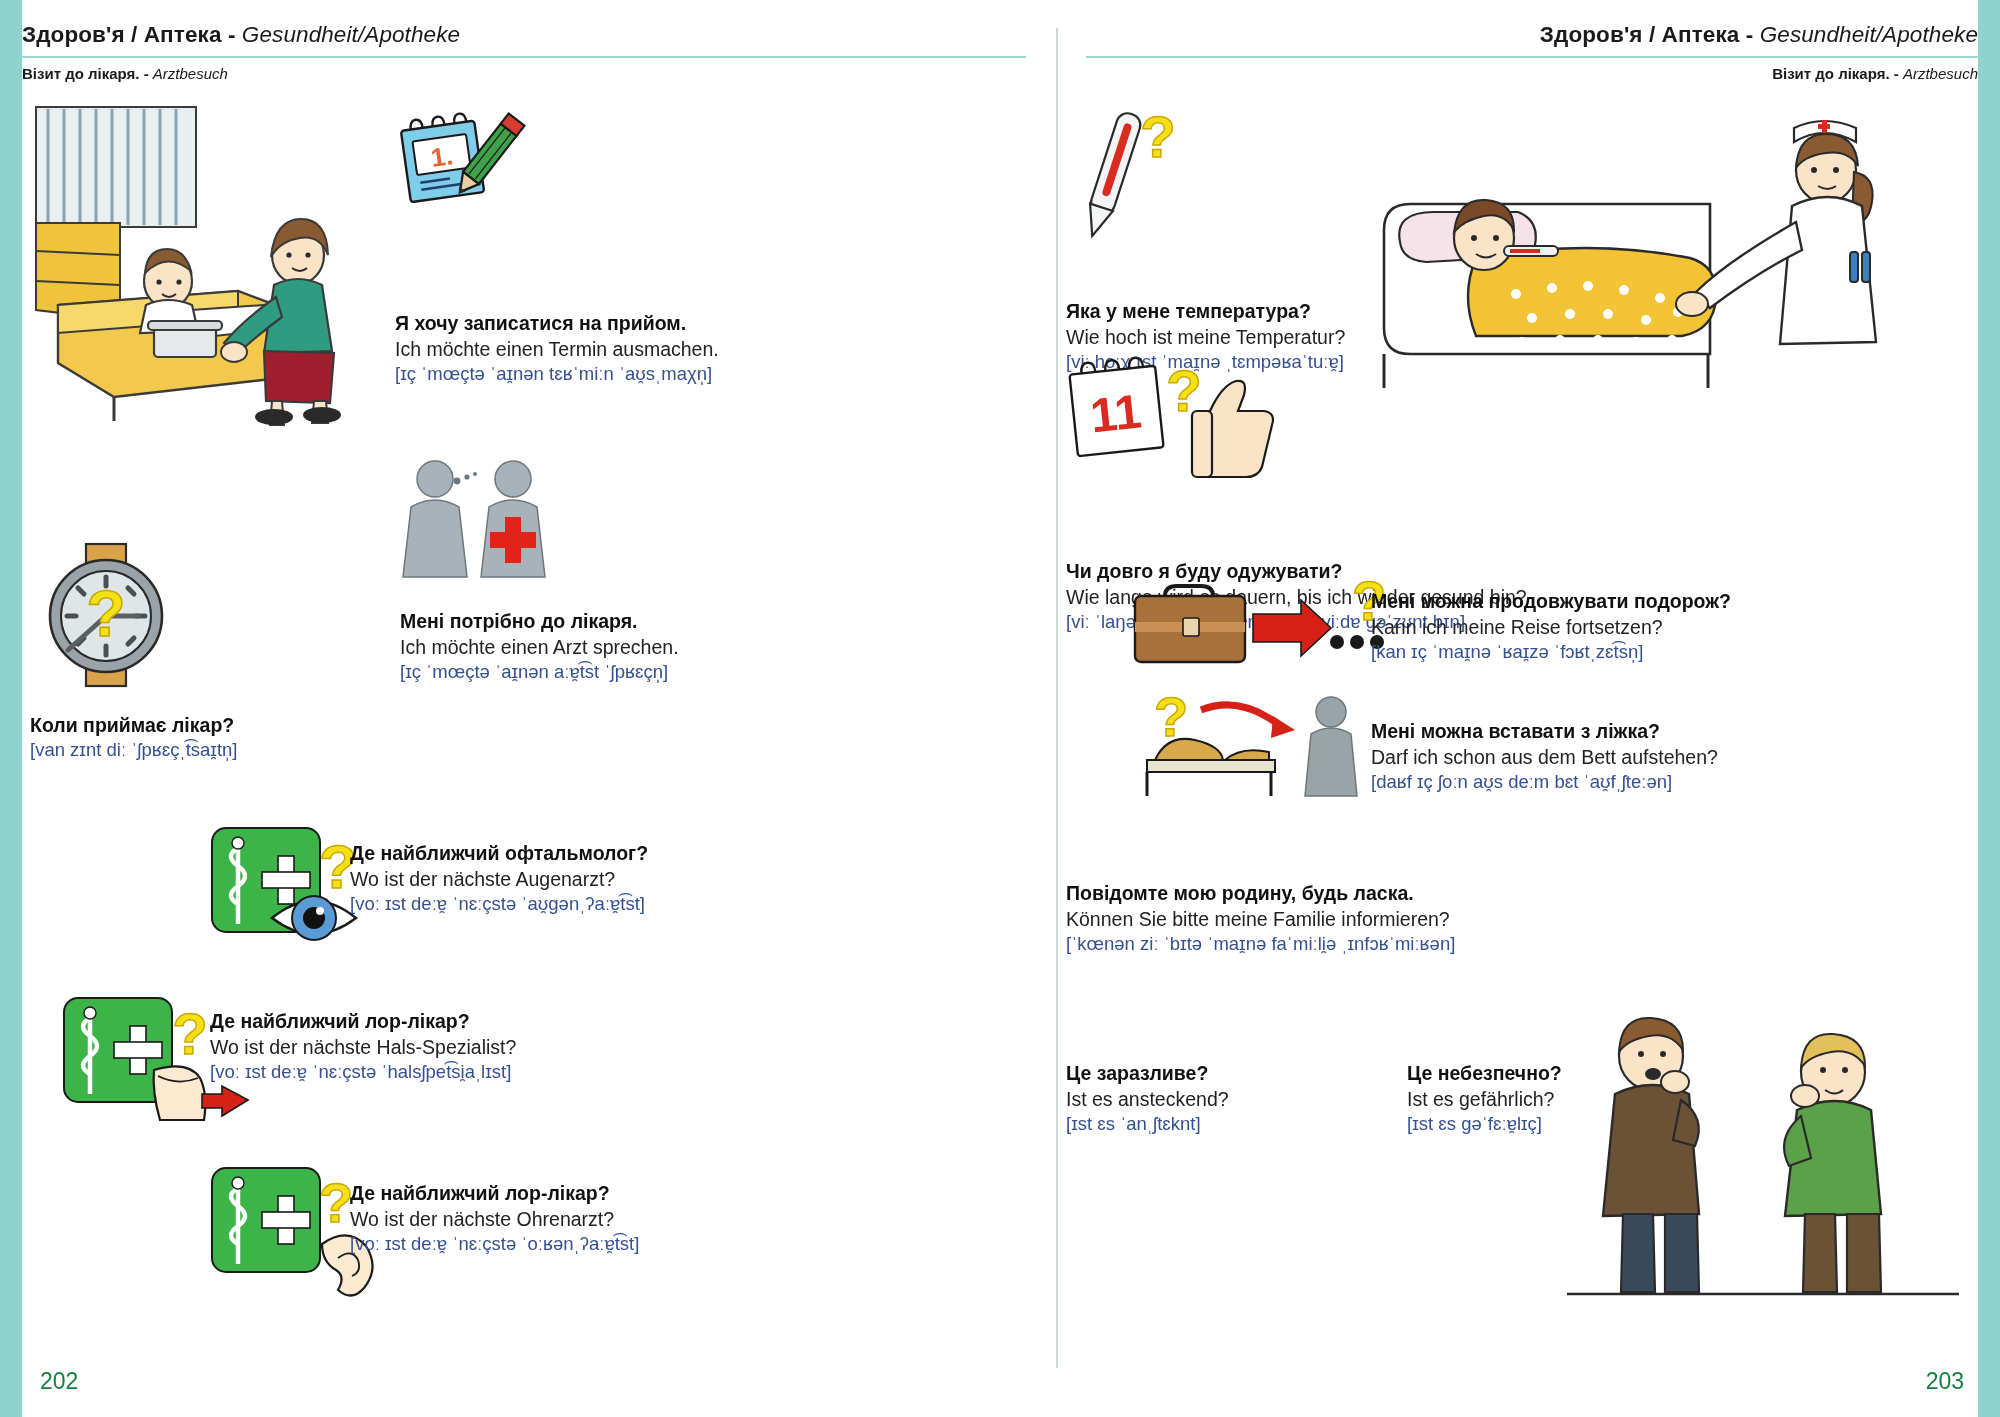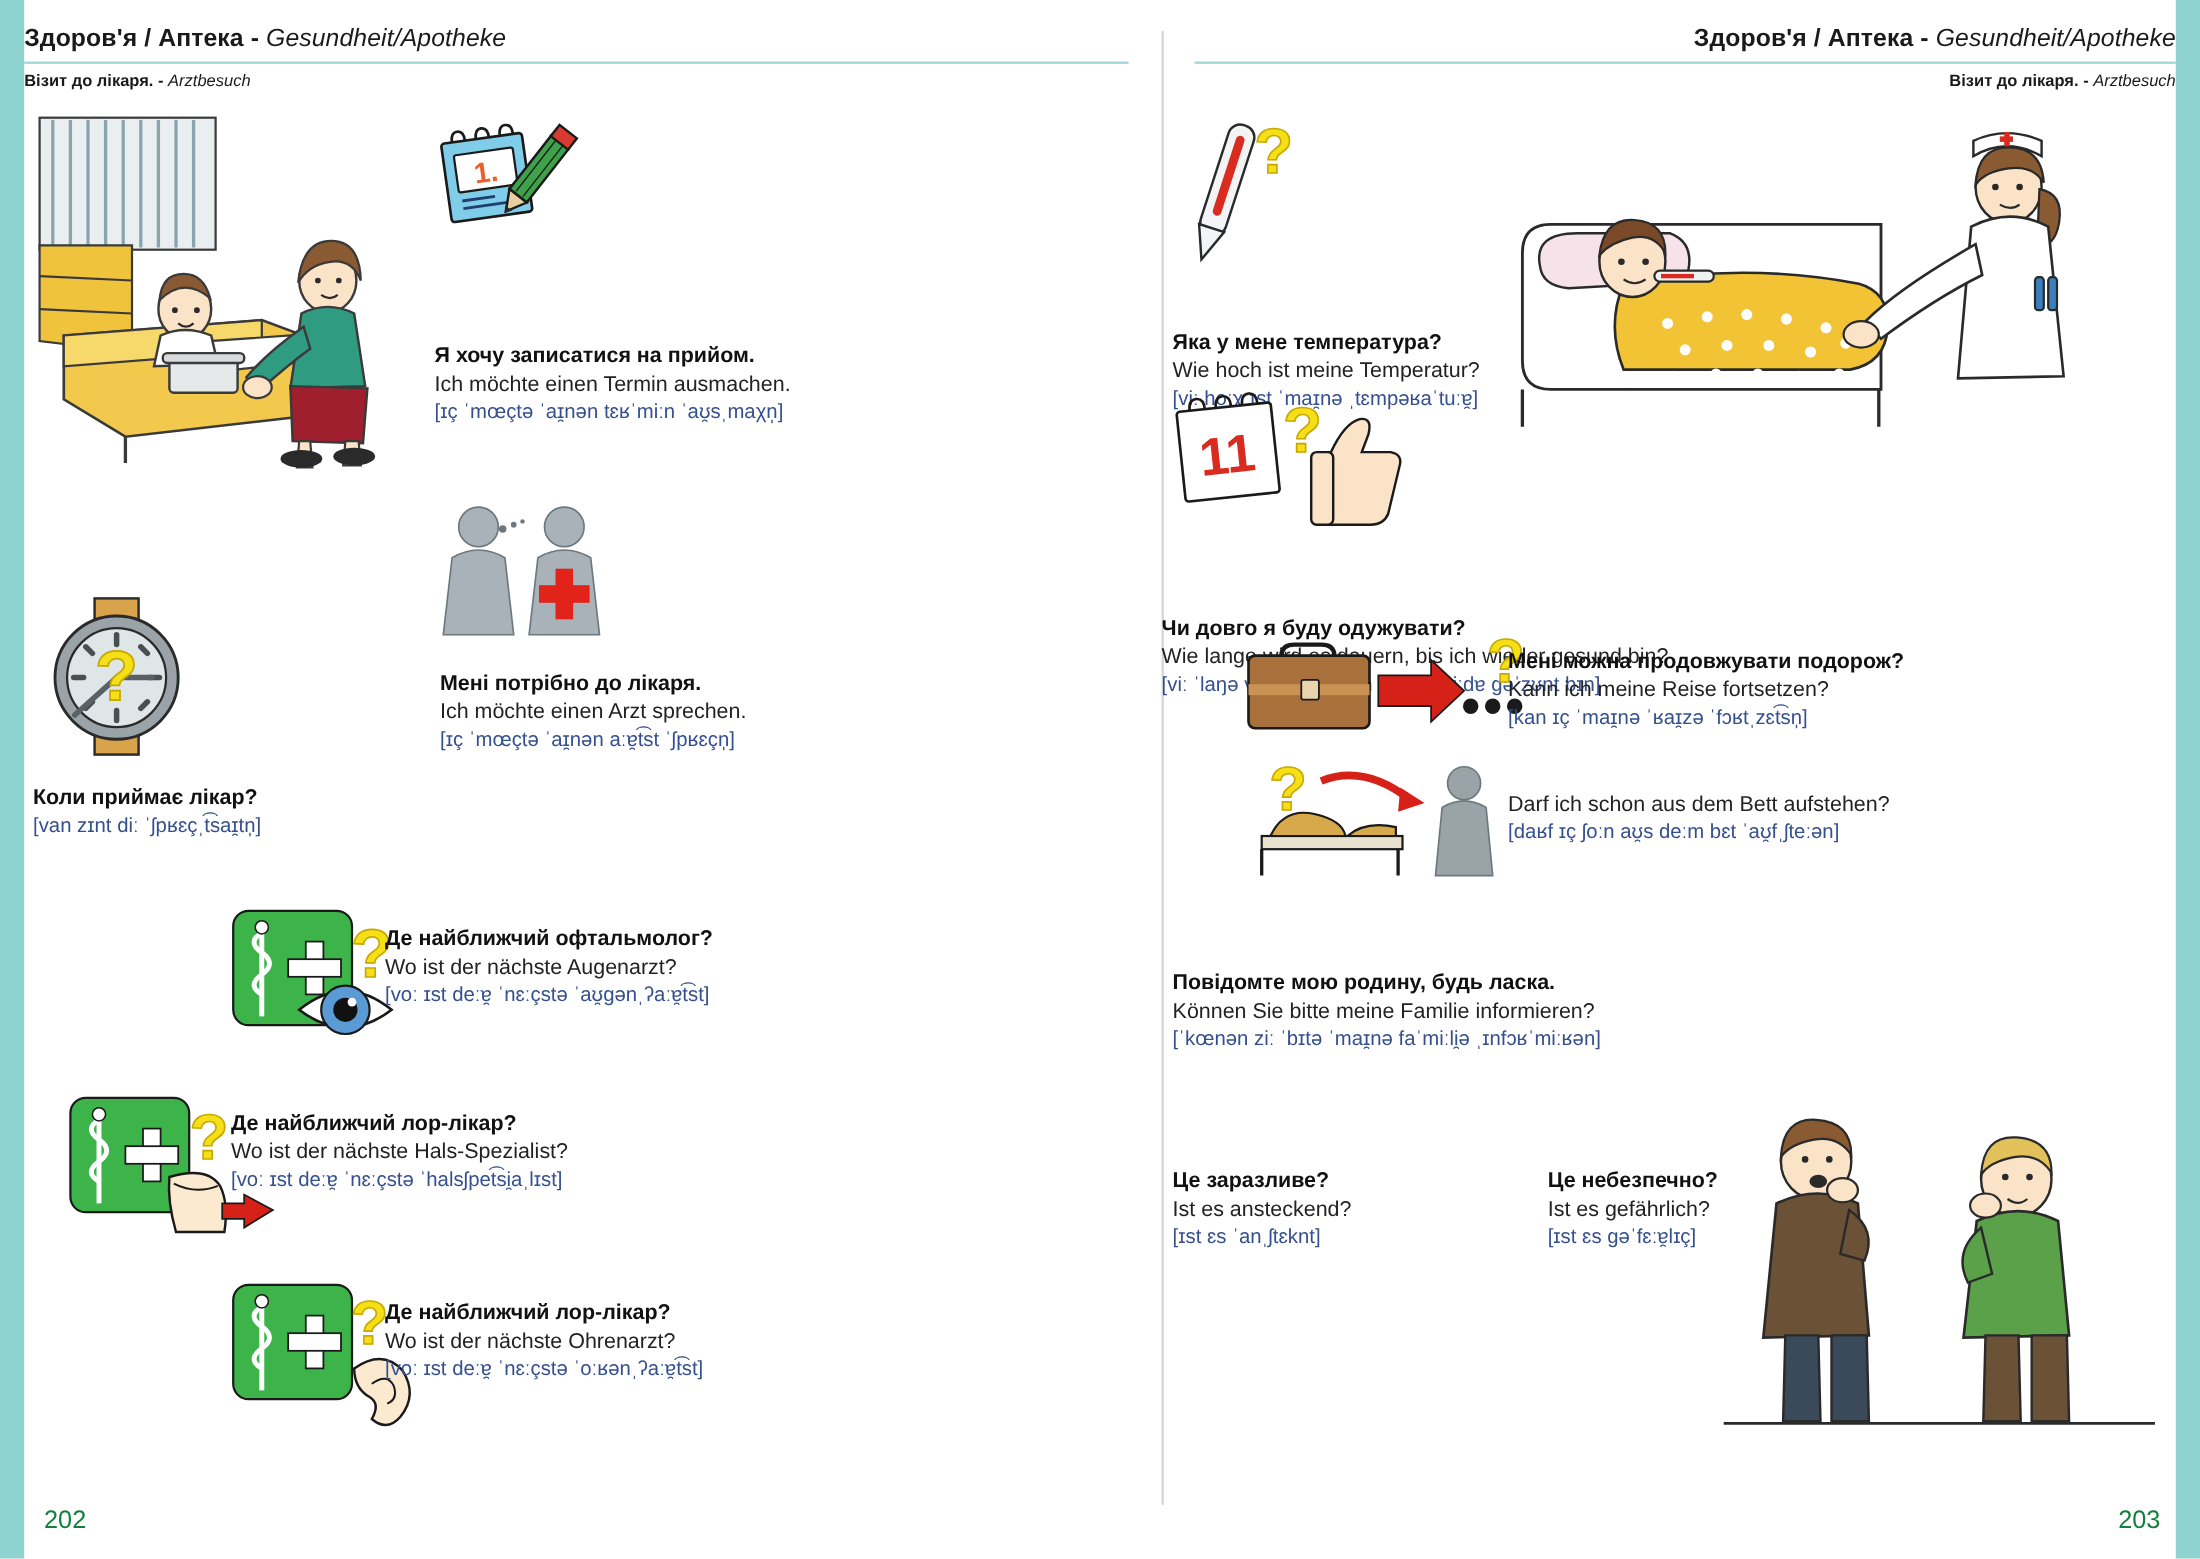--- a/index.html
+++ b/index.html
@@ -388,21 +388,21 @@
               <path d="M44 14 q0 -10 7 -10 q7 0 7 10"></path>
             <path d="M68 14 q0 -10 7 -10 q7 0 7 10"></path>
           </g>
         </g>
         <text x="118" y="56" font-family="'Liberation Sans',sans-serif" font-size="58" font-weight="700" fill="#f5e017" stroke="#c9a800" stroke-width="1.5" text-anchor="middle">?</text>
         <path d="M144 56 q12 -26 26 -30 q12 -2 8 14 l-6 16 l26 0 q12 2 8 14 l-10 42 q-4 10 -16 10 l-38 0 l0 -66Z" fill="#fbe3c8" stroke="#1a1a1a" stroke-width="2.2"></path>
         <rect x="126" y="56" width="20" height="66" rx="5" fill="#fbe3c8" stroke="#1a1a1a" stroke-width="2.2"></rect>
       </svg>
     </div>
 
-    <div class="ph abs" style="left:0; top:558px; width:700px;">
+    <div class="ph abs" style="left:10px; top:558px; width:700px;">
       <div class="uk">Чи довго я буду одужувати?</div>
       <div class="de">Wie lange wird es dauern, bis ich wieder gesund bin?</div>
       <div class="ipa">[viː ˈlaŋə vɪʁt ɛs ˈdaʊ̯ɐn bɪs ɪç ˈviːdɐ gəˈzʊnt bɪn]</div>
     </div>
 
     <div class="art" style="left:75px; top:578px;">
       <svg width="260" height="105" viewBox="0 0 260 105">
         <path d="M34 18 q0 -10 12 -10 l24 0 q12 0 12 10" fill="none" stroke="#1a1a1a" stroke-width="4"></path>
         <rect x="4" y="18" width="110" height="66" rx="6" fill="#a8703a" stroke="#1a1a1a" stroke-width="2.4"></rect>
         <rect x="4" y="44" width="110" height="10" fill="#c99154"></rect>
@@ -431,20 +431,21 @@
         <rect x="6" y="70" width="128" height="12" fill="#e8e2cf" stroke="#1a1a1a" stroke-width="2"></rect>
         <path d="M6 82 l0 24 M130 82 l0 24" stroke="#1a1a1a" stroke-width="3"></path>
         <path d="M14 70 q12 -26 40 -20 q26 6 28 20Z" fill="#d8a94a" stroke="#1a1a1a" stroke-width="2"></path>
         <path d="M84 70 q16 -14 44 -8 l0 8Z" fill="#d8a94a" stroke="#1a1a1a" stroke-width="2"></path>
         <circle cx="190" cy="22" r="15" fill="#9aa3a8" stroke="#6d787e" stroke-width="1.5"></circle>
         <path d="M170 44 q20 -12 40 0 l6 62 l-52 0 Z" fill="#9aa3a8" stroke="#6d787e" stroke-width="1.5"></path>
       </svg>
     </div>
 
     <div class="ph abs" style="left:315px; top:718px; width:620px;">
+      <div class="uk">Мені можна вставати з ліжка?</div>
       <div class="de">Darf ich schon aus dem Bett aufstehen?</div>
       <div class="ipa">[daʁf ɪç ʃoːn aʊ̯s deːm bɛt ˈaʊ̯fˌʃteːən]</div>
     </div>
 
     <div class="ph abs" style="left:10px; top:880px; width:720px;">
       <div class="uk">Повідомте мою родину, будь ласка.</div>
       <div class="de">Können Sie bitte meine Familie informieren?</div>
       <div class="ipa">[ˈkœnən ziː ˈbɪtə ˈmaɪ̯nə faˈmiːli̯ə ˌɪnfɔʁˈmiːʁən]</div>
     </div>
 

